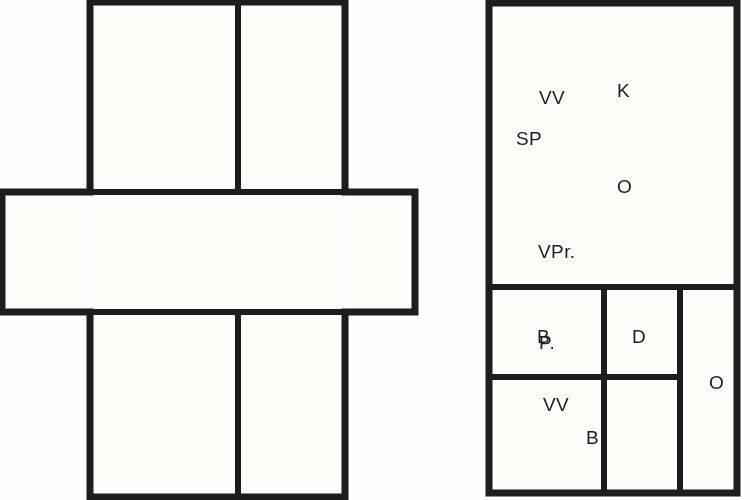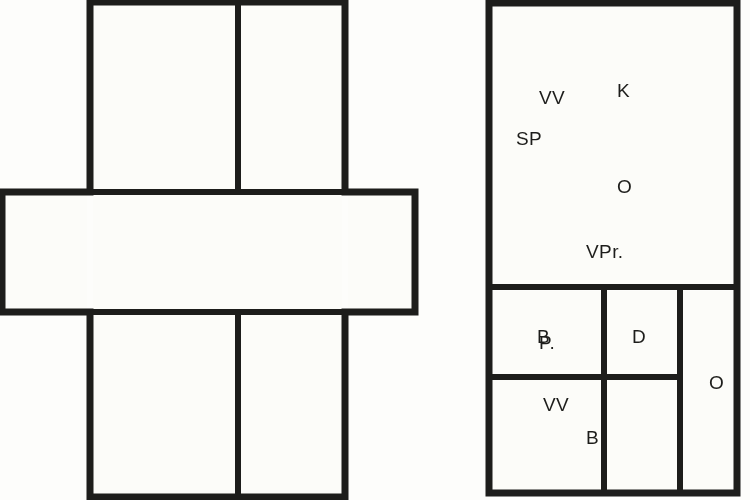--- a/index.html
+++ b/index.html
@@ -110,21 +110,21 @@
   </svg>
 
   <span class="label" style="left:539px; top:88px;">VV</span>
 
   <span class="label" style="left:617px; top:81px;">K</span>
 
   <span class="label" style="left:516px; top:129px;">SP</span>
 
   <span class="label" style="left:617px; top:177px;">O</span>
 
-  <span class="label" style="left:538px; top:242px;margin-left:48px;">VPr.</span>
+  <span class="label" style="left:538px; top:242px;">VPr.</span>
 
   <span class="label" style="left:537px; top:327px;">B</span>
 
   <span class="label" style="left:539px; top:333px;">P.</span>
 
   <span class="label" style="left:632px; top:327px;">D</span>
 
   <span class="label" style="left:709px; top:373px;">O</span>
 
   <span class="label" style="left:543px; top:395px;">VV</span>

